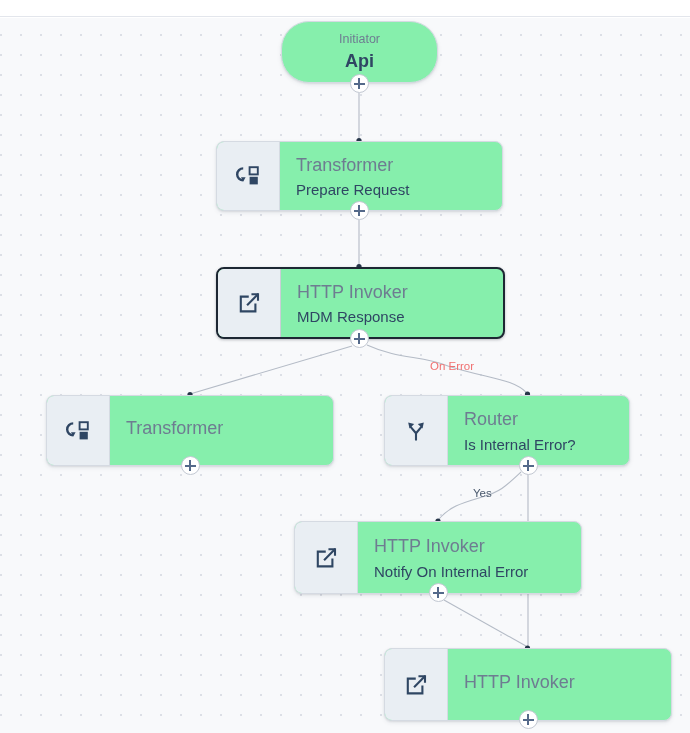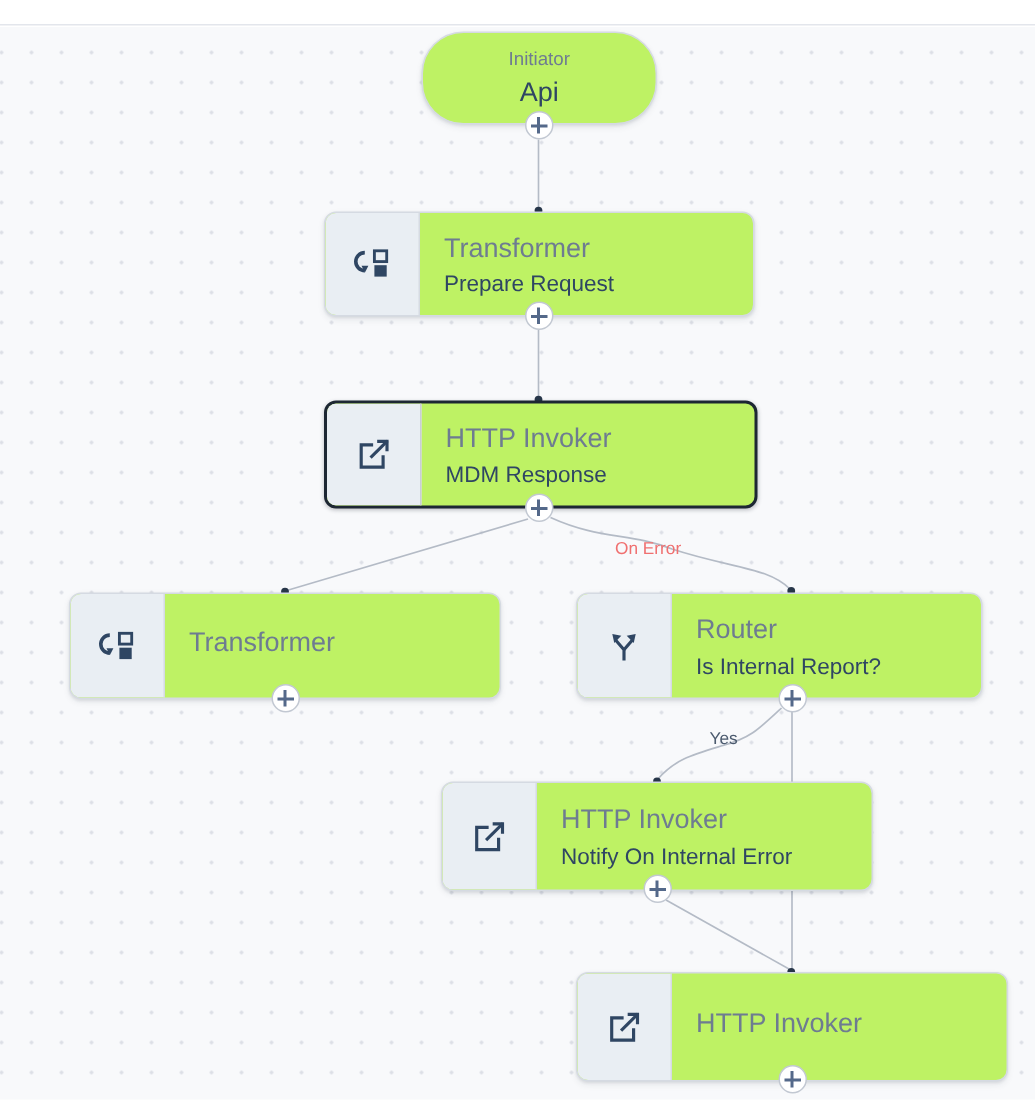--- a/index.html
+++ b/index.html
@@ -33,21 +33,21 @@
   }
   #edges {
     position: absolute; left: 0; top: 0;
     width: 690px; height: 733px;
     pointer-events: none;
   }
   
   .node {
     position: absolute;
     display: flex;
-    background: #bef264;
+    background: #86efac;
     border: 1px solid #d5dae2;
     border-radius: 8px;
     box-shadow: 0 1px 2px rgba(30,40,60,.10), 0 2px 5px rgba(30,40,60,.07);
     overflow: hidden;
   }
   .node.selected {
     border: 2px solid #1d2733;
     box-shadow: 0 1px 3px rgba(20,28,40,.28);
   }
   .node-icon {
@@ -91,21 +91,21 @@
     padding: 0;
   }
   .node.initiator .node-body {
     align-items: center;
     padding: 9px 0 8px 0;
   }
   .node.initiator .node-kind {
     font-size: 12.5px; color: #6e7c91; margin-bottom: 3px;
   }
   .node.initiator .node-title {
-    font-size: 18px; color: #2f4663; font-weight: normal;
+    font-size: 18px; color: #2f4663; font-weight: bold;
   }
   
   .plus {
     position: absolute;
     width: 19px; height: 19px;
     border-radius: 50%;
     background: #ffffff;
     border: 1px solid #c2c8d2;
     display: flex; align-items: center; justify-content: center;
     cursor: pointer;
@@ -170,21 +170,21 @@
     <g fill="#28374a">
       <circle cx="359" cy="140.5" r="2.6"></circle>
       <circle cx="359" cy="266.5" r="2.6"></circle>
       <circle cx="190" cy="394.5" r="2.6"></circle>
       <circle cx="527.5" cy="394" r="2.6"></circle>
       <circle cx="438" cy="521" r="2.6"></circle>
       <circle cx="527.5" cy="648" r="2.6"></circle>
     </g>
   </svg>
 
-  <div class="edge-label error" style="left:410px; top:360px;text-align:right;">On Error</div>
+  <div class="edge-label error" style="left:430px; top:360px;text-align:right;">On Error</div>
   <div class="edge-label neutral" style="left:473px; top:487px;">Yes</div>
 
   <div class="node initiator" style="left:281px; top:21px; width:157px; height:62px;">
     <div class="node-body">
       <div class="node-kind">Initiator</div>
       <div class="node-title">Api</div>
     </div>
   </div>
   <div class="plus" style="left:349.5px; top:74px;">
       <span></span>
@@ -241,36 +241,36 @@
       </svg>
     </div>
     <div class="node-body">
       <div class="node-kind">Transformer</div>
     </div>
   </div>
   <div class="plus" style="left:180.5px; top:456px;">
       <span></span>
     </div>
 
-  <div class="node" style="left:384px; top:395px; width:271px; height:71px;">
+  <div class="node" style="left:384px; top:395px; width:246px; height:71px;">
     <div class="node-icon">
       <svg width="26" height="26" viewBox="0 0 26 26">
         <g fill="none" stroke="#2f4663" stroke-width="2.1" stroke-linecap="butt">
           <path d="M13 22.4 V15.2 L7.4 8.6"></path>
           <path d="M13 15.2 L18.6 8.6"></path>
         </g>
         <g fill="#2f4663">
           <path d="M5.2 4.6 L11.2 5.9 L6.5 10.6 Z"></path>
           <path d="M20.8 4.6 L19.5 10.6 L14.8 5.9 Z"></path>
         </g>
       </svg>
     </div>
     <div class="node-body">
       <div class="node-kind">Router</div>
-      <div class="node-title">Is Internal Report?</div>
+      <div class="node-title">Is Internal Error?</div>
     </div>
   </div>
   <div class="plus" style="left:518.5px; top:456px;">
       <span></span>
     </div>
 
   <div class="node" style="left:294px; top:521px; width:288px; height:73px;">
     <div class="node-icon">
       <svg width="26" height="26" viewBox="0 0 26 26">
         <g fill="none" stroke="#2f4663" stroke-width="2.1" stroke-linecap="square">

